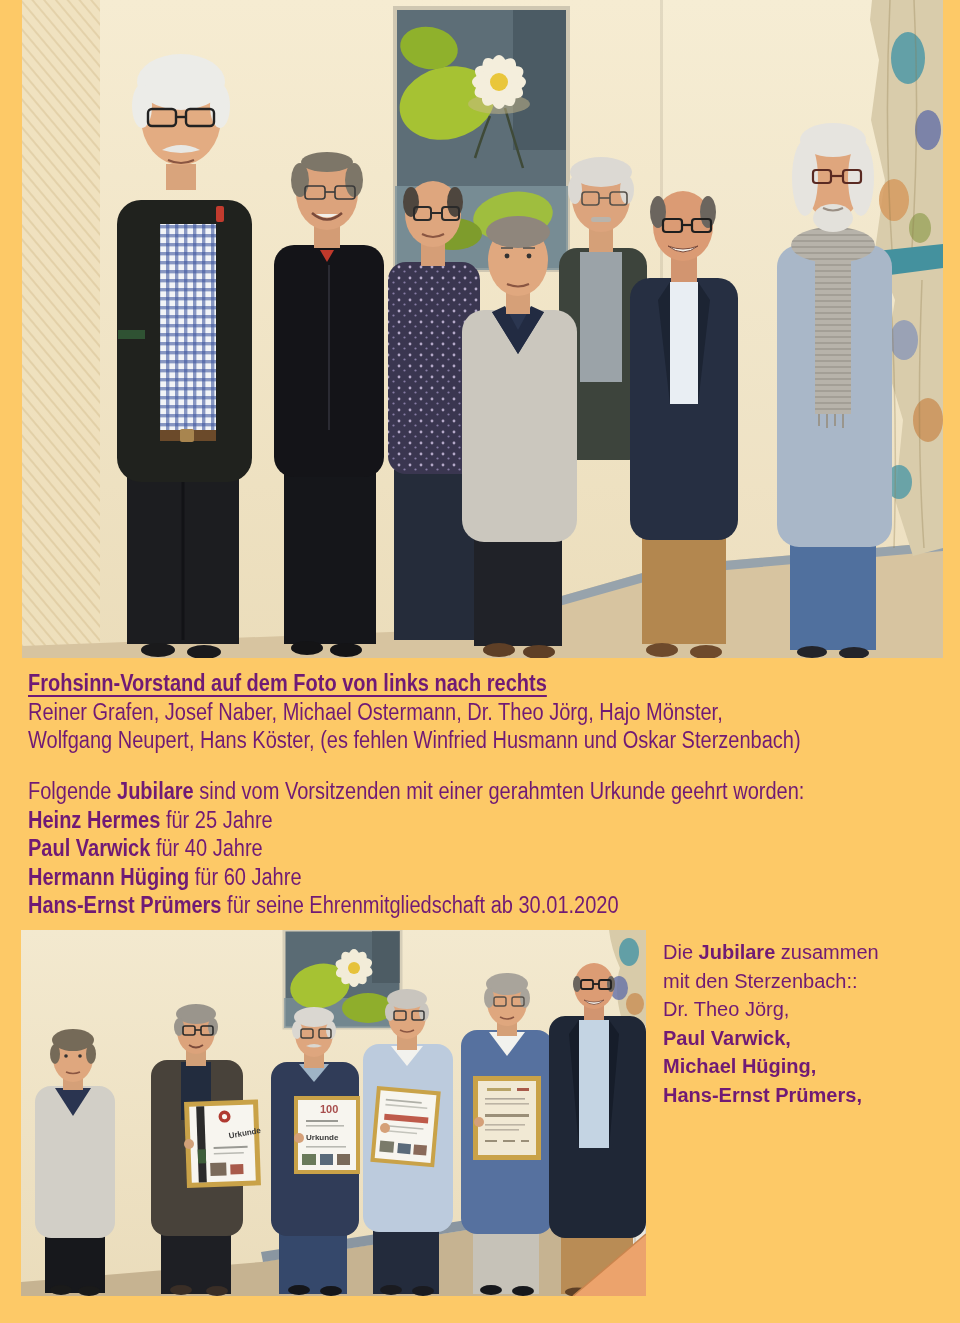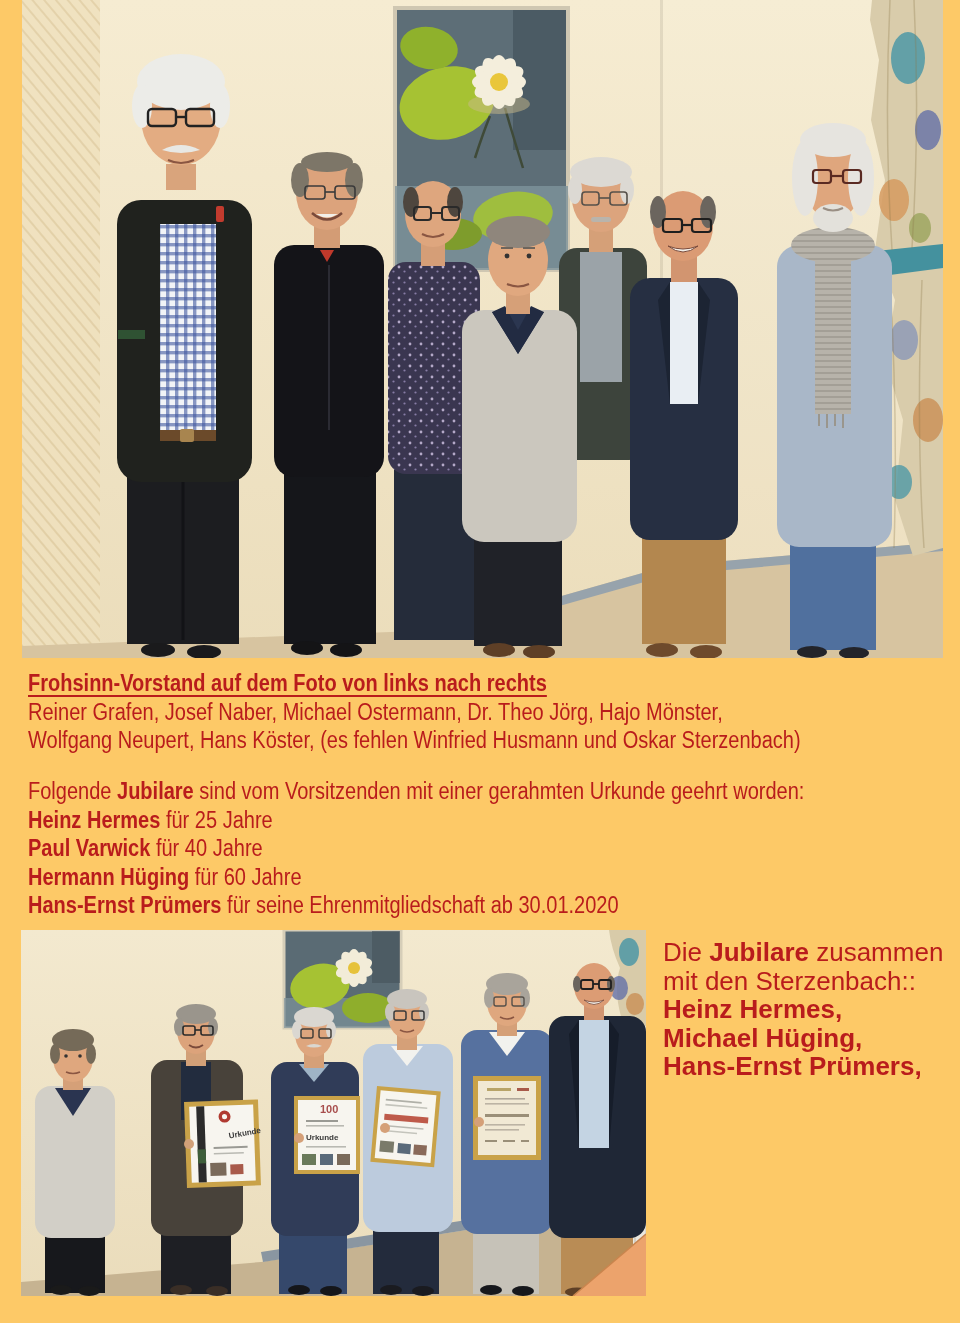--- a/index.html
+++ b/index.html
@@ -1,33 +1,33 @@
 <!DOCTYPE html>
 <html><head>
 <meta charset="utf-8">
 <style>
   html,body{margin:0;padding:0;background:#888;}
   .page{
     position:relative;width:960px;height:1323px;margin:0 auto;
     background:#FDC967;overflow:hidden;
-    font-family:"Liberation Sans","DejaVu Sans",sans-serif;color:#b91c1c;
+    font-family:"Liberation Sans","DejaVu Sans",sans-serif;color:#701a75;
   }
   figure{margin:0;}
   .photo{position:absolute;overflow:hidden;}
   .photo svg{display:block;width:100%;height:100%;}
   .cap{position:absolute;font-size:23px;line-height:28.5px;}
   .cond{transform:scaleX(0.87);transform-origin:0 0;white-space:nowrap;}
   .cap .b,.side .b{font-weight:bold;}
   .heading{
     font-weight:bold;
     text-decoration:underline;
     text-decoration-thickness:2px;
     text-underline-offset:4px;
   }
-  .side{position:absolute;left:663px;top:938px;width:297px;font-size:26px;line-height:28.5px;}
+  .side{position:absolute;left:663px;top:938px;width:297px;font-size:20px;line-height:28.5px;}
 </style>
 </head>
 <body>
 
 <div class="page">
 
   <figure class="photo" style="left:22px;top:0;width:921px;height:658px">
     <svg viewBox="0 0 921 658" preserveAspectRatio="none">
       <defs>
         <linearGradient id="t-wall" x1="0" y1="0" x2="0" y2="1">
@@ -442,18 +442,19 @@
         <rect x="-1" y="24" width="16" height="6" fill="#E8B428" transform="rotate(-18 7 27)"></rect>
       </g>
       <polygon points="552,366 625,366 625,304" fill="#ECA36C"></polygon>
       <line x1="552" y1="366" x2="625" y2="304" stroke="#C9854E" stroke-width="1.5"></line>
     </svg>
   </figure>
 
   <div class="side">
     <div><span>Die </span><span class="b">Jubilare</span><span> zusammen</span></div>
     <div>mit den Sterzenbach::</div>
-    <div class="b">Heinz Hermes,</div>
+    <div>Dr. Theo Jörg,</div>
+    <div class="b">Paul Varwick,</div>
     <div class="b">Michael Hüging,</div>
     <div class="b">Hans-Ernst Prümers,</div>
   </div>
 
 </div>
 
 </body></html>

